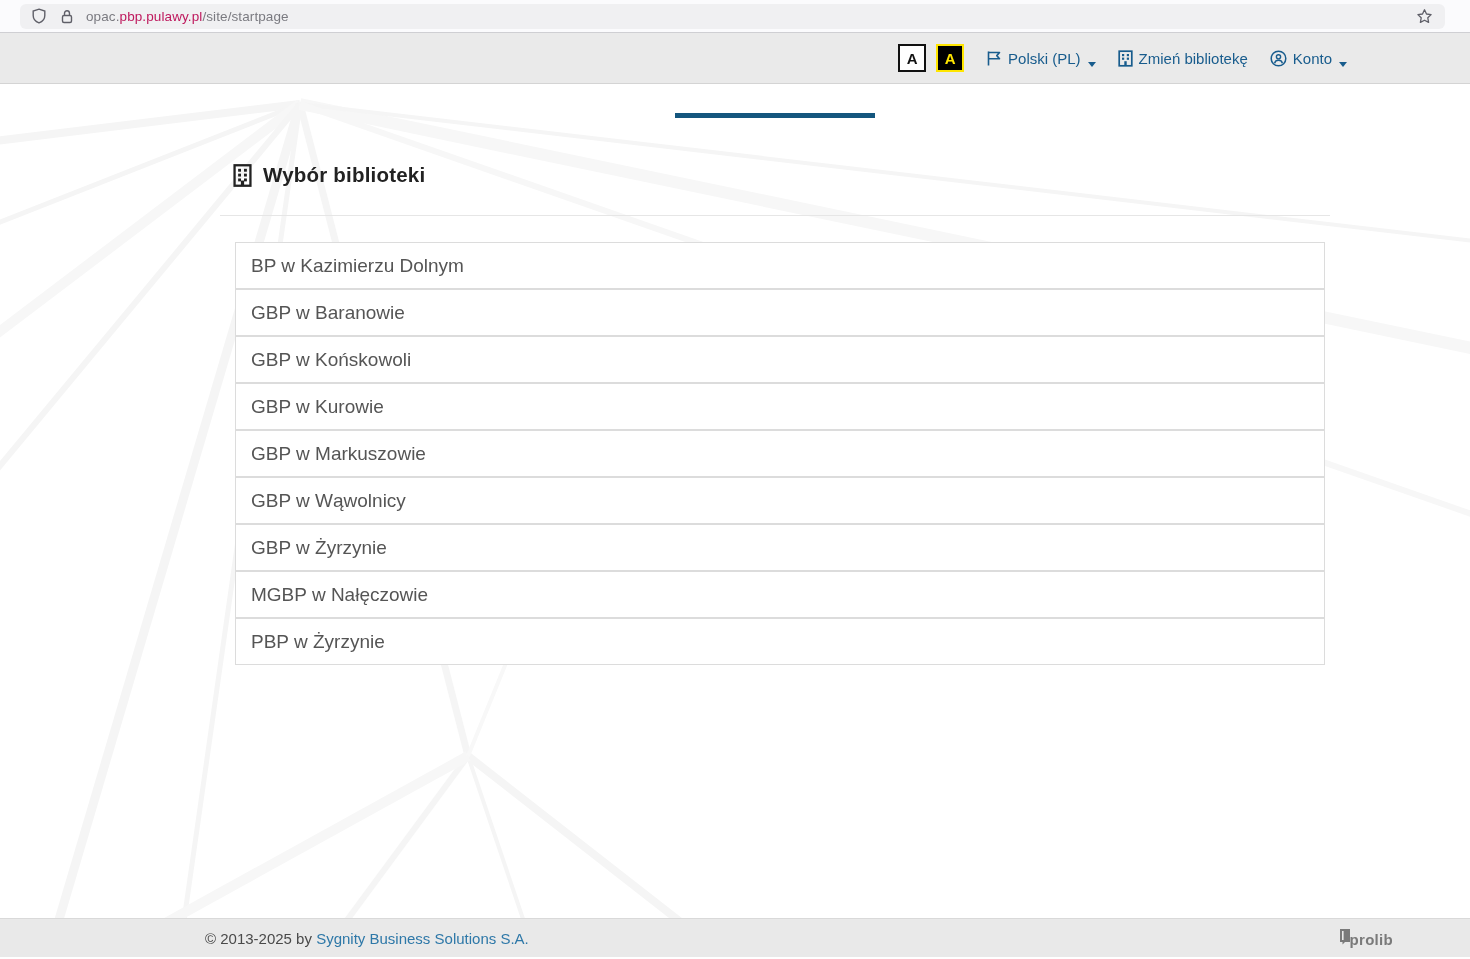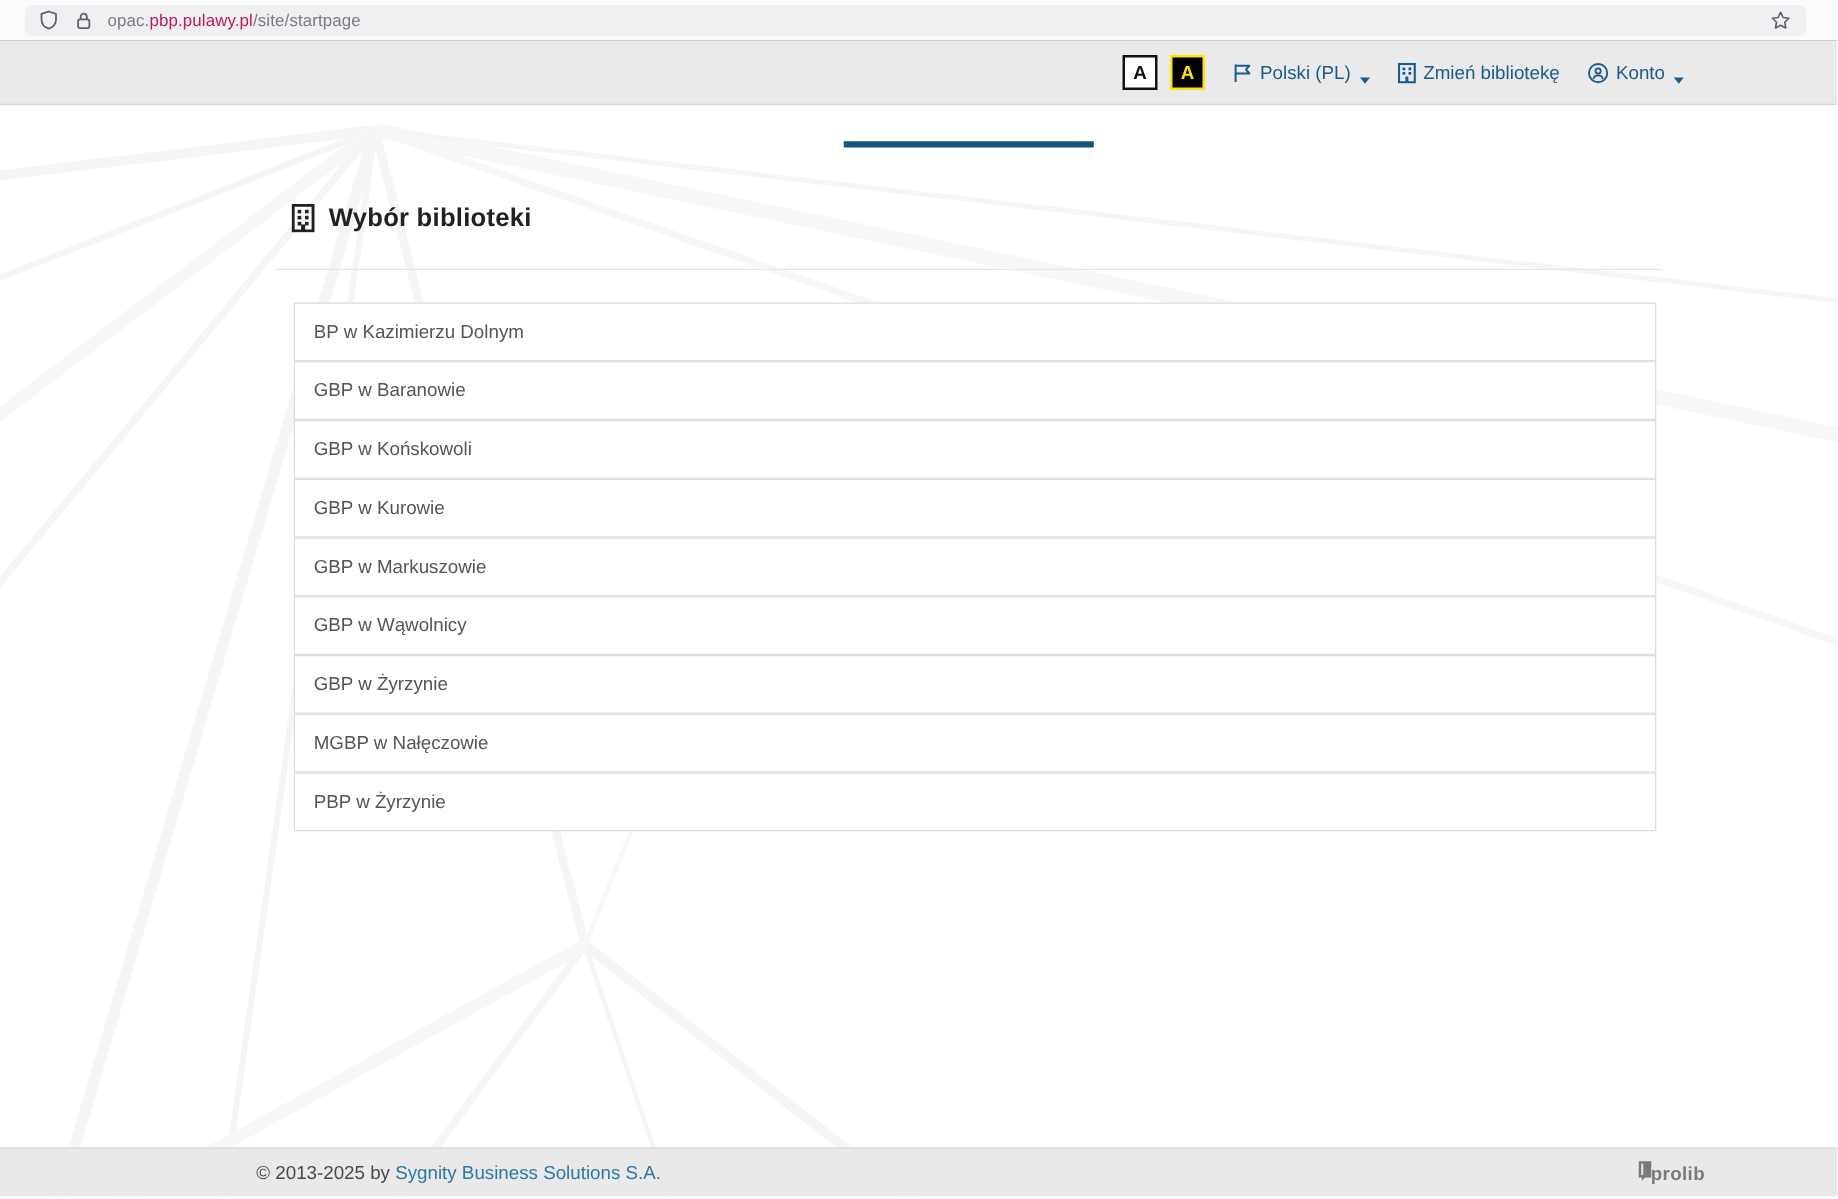--- a/index.html
+++ b/index.html
@@ -28,35 +28,35 @@
     font-size:15px; cursor:pointer; white-space:nowrap; }
   .hdr-link svg { margin-right:6px; }
   .caret { width:0; height:0; border-left:4.5px solid transparent; border-right:4.5px solid transparent;
     border-top:5px solid #185c8d; margin-left:7px; margin-top:2px; }
 
   
   .page { position:relative; height:873px; background:#fff; }
   .bg-pattern { position:absolute; inset:0; z-index:0; }
   .tab-indicator { position:absolute; left:675px; top:29px; width:200px; height:5px;
     background:#14567e; z-index:1; }
-  .page-title { position:absolute; left:233px; top:79px; display:flex; 
+  .page-title { position:absolute; left:233px; top:79px; display:flex; align-items:center;
     gap:11px; z-index:1; }
   .page-title h1 { font-size:20.5px; font-weight:bold; color:#222; letter-spacing:.2px; }
   .title-divider { position:absolute; left:220px; top:131px; width:1110px; height:1px;
     background:#e6e6e6; z-index:1; }
   .library-list { position:absolute; left:235px; top:158px; width:1090px; z-index:1;
     display:flex; flex-direction:column; }
   .library-item { height:47px; background:#fff; border:1px solid #dcdcdc;
-    display:flex; align-items:center; padding:0 15px; font-size:15px; color:#555;
+    display:flex; align-items:center; padding:0 15px; font-size:19px; color:#555;
     text-decoration:none; cursor:pointer; }
 
   
   .footer { position:absolute; left:0; right:0; bottom:0; height:39px; background:#e9e9e9;
     border-top:1px solid #d9d9d9; display:flex; align-items:center;
-    padding-left:205px; padding-right:106px; z-index:1; font-size:15px; }
+    padding-left:205px; padding-right:77px; z-index:1; font-size:15px; }
   .copyright { color:#4a4a4a; white-space:pre; }
   .company-link { color:#2e78a8; text-decoration:none; cursor:pointer; }
   .footer-spacer { flex:1; }
   .prolib { display:flex; align-items:flex-end; color:#7a7a7a; }
   .prolib svg { margin-bottom:1px; }
   .prolib-text { font-size:15px; font-weight:bold; letter-spacing:.3px; margin-left:-2px;text-align:center; }
 </style>
 </head>
 <body>
 

